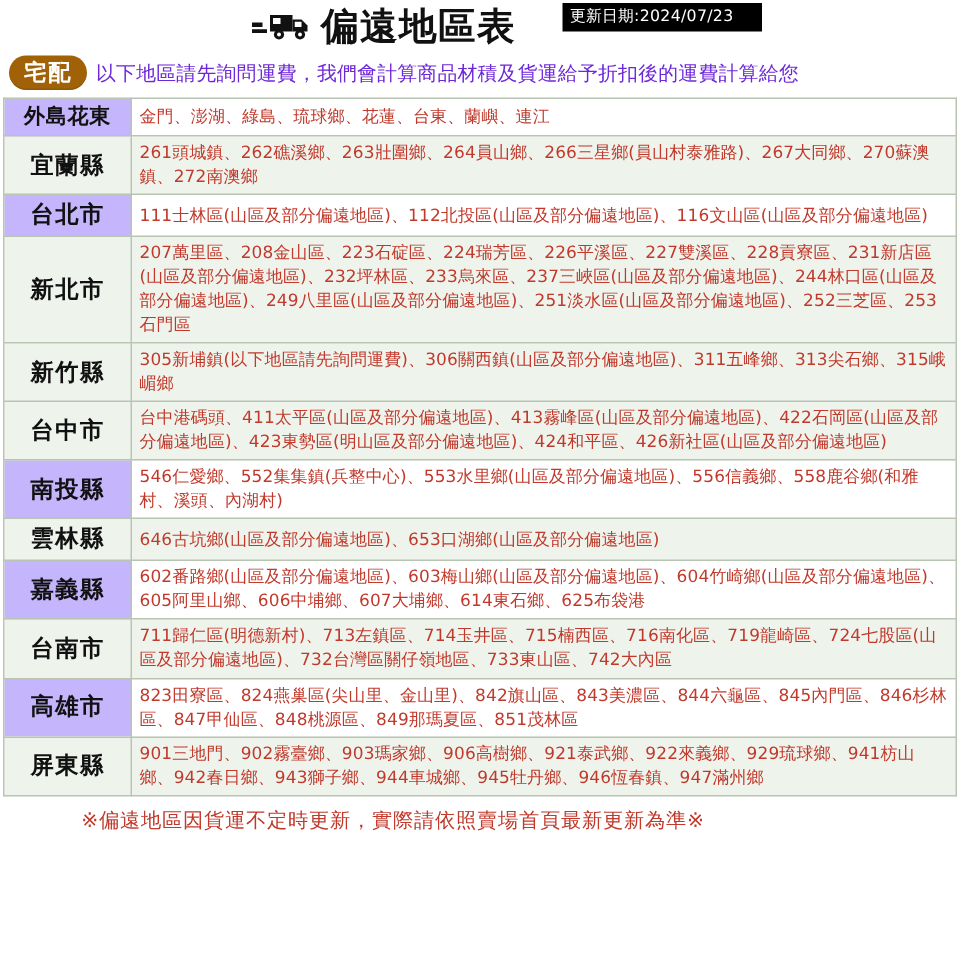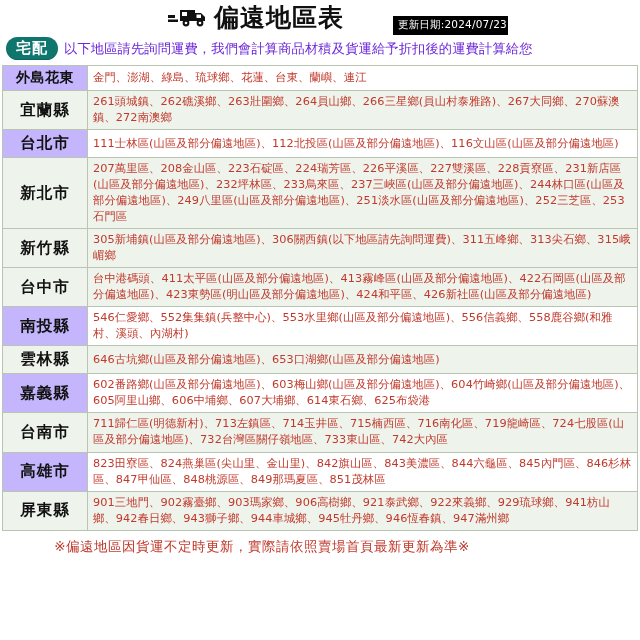--- a/index.html
+++ b/index.html
@@ -43,38 +43,38 @@
   }
   .title-text {
     font-size: 25px;
     font-weight: bold;
     letter-spacing: 1px;
     color: #111;
   }
   .update-box {
     position: absolute;
     right: 4px;
-    top: 16px;
+    top: 2px;
     background: #000;
     color: #fff;
     font-size: 10.5px;
-    padding: 2px 1px 3px 5px;
+    padding: 2px 19px 3px 5px;
     letter-spacing: 0.2px;
     white-space: nowrap;
   }
 
   
   .notice {
     display: flex;
     align-items: center;
     gap: 6px;
     padding: 3px 4px 5px 6px;
   }
   .badge {
-    background: #0f766e;
+    background: #a16207;
     color: #ffffff;
     font-size: 15px;
     font-weight: bold;
     padding: 2px 10px;
     border-radius: 12px;
     white-space: nowrap;
     letter-spacing: 1px;
     box-shadow: inset 0 -1px 0 rgba(0,0,0,0.12);
   }
   .notice-text {
@@ -179,21 +179,21 @@
       <tr>
         <td class="zone-name">台北市</td>
         <td class="zone-areas">111士林區(山區及部分偏遠地區)、112北投區(山區及部分偏遠地區)、116文山區(山區及部分偏遠地區)</td>
       </tr>
       <tr class="alt">
         <td class="zone-name">新北市</td>
         <td class="zone-areas">207萬里區、208金山區、223石碇區、224瑞芳區、226平溪區、227雙溪區、228貢寮區、231新店區(山區及部分偏遠地區)、232坪林區、233烏來區、237三峽區(山區及部分偏遠地區)、244林口區(山區及部分偏遠地區)、249八里區(山區及部分偏遠地區)、251淡水區(山區及部分偏遠地區)、252三芝區、253石門區</td>
       </tr>
       <tr class="alt">
         <td class="zone-name">新竹縣</td>
-        <td class="zone-areas">305新埔鎮(山區及部分偏遠地區)、306關西鎮(以下地區請先詢問運費)、311五峰鄉、313尖石鄉、315峨嵋鄉</td>
+        <td class="zone-areas">305新埔鎮(以下地區請先詢問運費)、306關西鎮(山區及部分偏遠地區)、311五峰鄉、313尖石鄉、315峨嵋鄉</td>
       </tr>
       <tr class="alt">
         <td class="zone-name">台中市</td>
         <td class="zone-areas">台中港碼頭、411太平區(山區及部分偏遠地區)、413霧峰區(山區及部分偏遠地區)、422石岡區(山區及部分偏遠地區)、423東勢區(明山區及部分偏遠地區)、424和平區、426新社區(山區及部分偏遠地區)</td>
       </tr>
       <tr>
         <td class="zone-name">南投縣</td>
         <td class="zone-areas">546仁愛鄉、552集集鎮(兵整中心)、553水里鄉(山區及部分偏遠地區)、556信義鄉、558鹿谷鄉(和雅村、溪頭、內湖村)</td>
       </tr>
       <tr class="alt">

